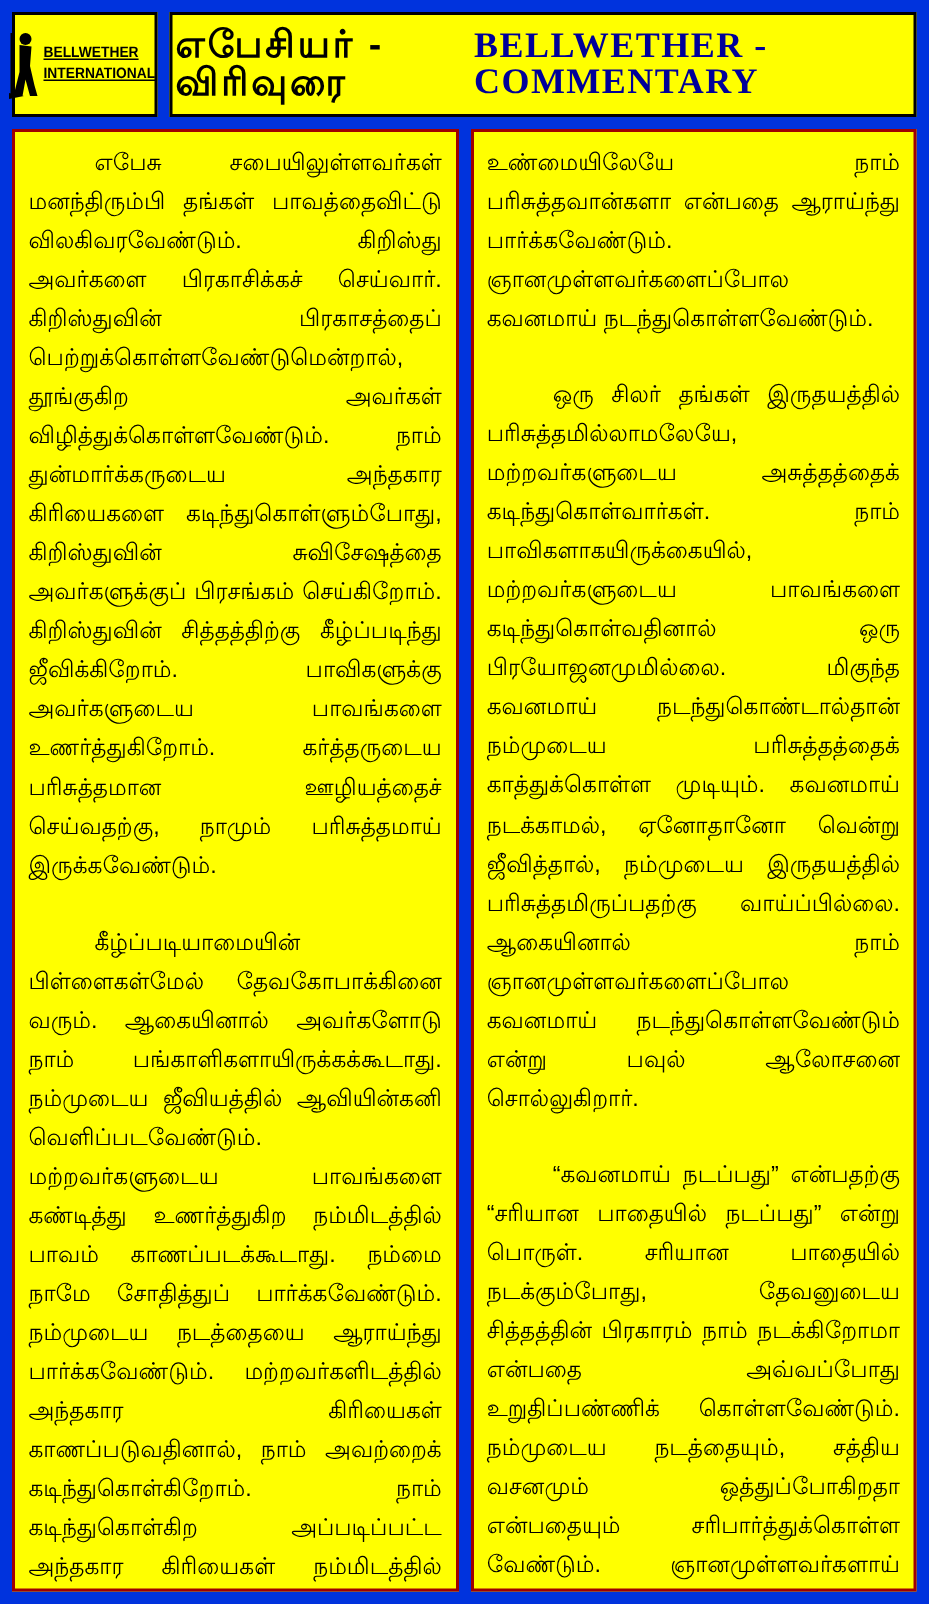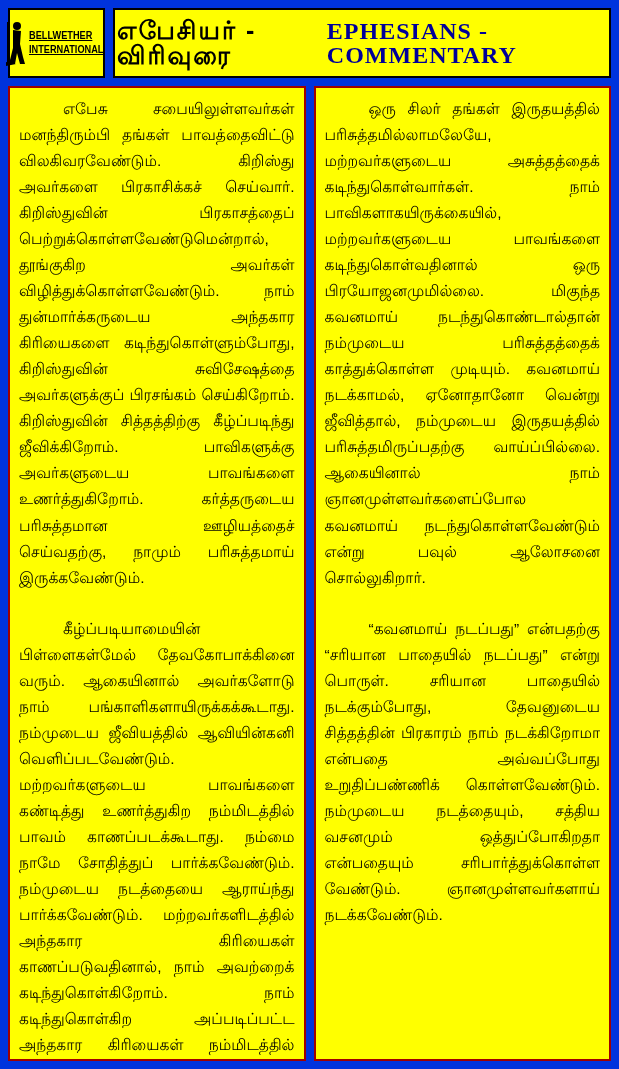--- a/index.html
+++ b/index.html
@@ -119,35 +119,36 @@
         </svg>
       </span>
       <span class="logo-text">
         <span class="logo-line">BELLWETHER</span>
         <span class="logo-line">INTERNATIONAL</span>
       </span>
     </div>
 
     <div class="title-box">
       <div class="title-tamil">எபேசியர் - விரிவுரை</div>
-      <div class="title-english">EPHESIANS - COMMENTARY</div>
+      <div class="title-english">BELLWETHER - COMMENTARY</div>
     </div>
 
 
   </div>
 
   <div class="columns">
 
     <div class="column">
       <p class="para indent">எபேசு சபையிலுள்ளவர்கள் மனந்திரும்பி தங்கள் பாவத்தைவிட்டு விலகிவரவேண்டும். கிறிஸ்து அவர்களை பிரகாசிக்கச் செய்வார். கிறிஸ்துவின் பிரகாசத்தைப் பெற்றுக்கொள்ளவேண்டுமென்றால், தூங்குகிற அவர்கள் விழித்துக்கொள்ளவேண்டும். நாம் துன்மார்க்கருடைய அந்தகார கிரியைகளை கடிந்துகொள்ளும்போது, கிறிஸ்துவின் சுவிசேஷத்தை அவர்களுக்குப் பிரசங்கம் செய்கிறோம். கிறிஸ்துவின் சித்தத்திற்கு கீழ்ப்படிந்து ஜீவிக்கிறோம். பாவிகளுக்கு அவர்களுடைய பாவங்களை உணர்த்துகிறோம். கர்த்தருடைய பரிசுத்தமான ஊழியத்தைச் செய்வதற்கு, நாமும் பரிசுத்தமாய் இருக்கவேண்டும்.</p>
       <p class="para indent">கீழ்ப்படியாமையின் பிள்ளைகள்மேல் தேவகோபாக்கினை வரும். ஆகையினால் அவர்களோடு நாம் பங்காளிகளாயிருக்கக்கூடாது. நம்முடைய ஜீவியத்தில் ஆவியின்கனி வெளிப்படவேண்டும். மற்றவர்களுடைய பாவங்களை கண்டித்து உணர்த்துகிற நம்மிடத்தில் பாவம் காணப்படக்கூடாது. நம்மை நாமே சோதித்துப் பார்க்கவேண்டும். நம்முடைய நடத்தையை ஆராய்ந்து பார்க்கவேண்டும். மற்றவர்களிடத்தில் அந்தகார கிரியைகள் காணப்படுவதினால், நாம் அவற்றைக் கடிந்துகொள்கிறோம். நாம் கடிந்துகொள்கிற அப்படிப்பட்ட அந்தகார கிரியைகள் நம்மிடத்தில் காணப்படக்கூடாது.</p>
 
     </div>
 
     <div class="column">
+      <p class="para">உண்மையிலேயே நாம் பரிசுத்தவான்களா என்பதை ஆராய்ந்து பார்க்கவேண்டும். ஞானமுள்ளவர்களைப்போல கவனமாய் நடந்துகொள்ளவேண்டும்.</p>
       <p class="para indent">ஒரு சிலர் தங்கள் இருதயத்தில் பரிசுத்தமில்லாமலேயே, மற்றவர்களுடைய அசுத்தத்தைக் கடிந்துகொள்வார்கள். நாம் பாவிகளாகயிருக்கையில், மற்றவர்களுடைய பாவங்களை கடிந்துகொள்வதினால் ஒரு பிரயோஜனமுமில்லை. மிகுந்த கவனமாய் நடந்துகொண்டால்தான் நம்முடைய பரிசுத்தத்தைக் காத்துக்கொள்ள முடியும். கவனமாய் நடக்காமல், ஏனோதானோ வென்று ஜீவித்தால், நம்முடைய இருதயத்தில் பரிசுத்தமிருப்பதற்கு வாய்ப்பில்லை. ஆகையினால் நாம் ஞானமுள்ளவர்களைப்போல கவனமாய் நடந்துகொள்ளவேண்டும் என்று பவுல் ஆலோசனை சொல்லுகிறார்.</p>
       <p class="para indent">“கவனமாய் நடப்பது” என்பதற்கு “சரியான பாதையில் நடப்பது” என்று பொருள். சரியான பாதையில் நடக்கும்போது, தேவனுடைய சித்தத்தின் பிரகாரம் நாம் நடக்கிறோமா என்பதை அவ்வப்போது உறுதிப்பண்ணிக் கொள்ளவேண்டும். நம்முடைய நடத்தையும், சத்திய வசனமும் ஒத்துப்போகிறதா என்பதையும் சரிபார்த்துக்கொள்ள வேண்டும். ஞானமுள்ளவர்களாய் நடக்கவேண்டும்.</p>
 
     </div>
 
   </div>
 
 </div>
 
 </body></html>

